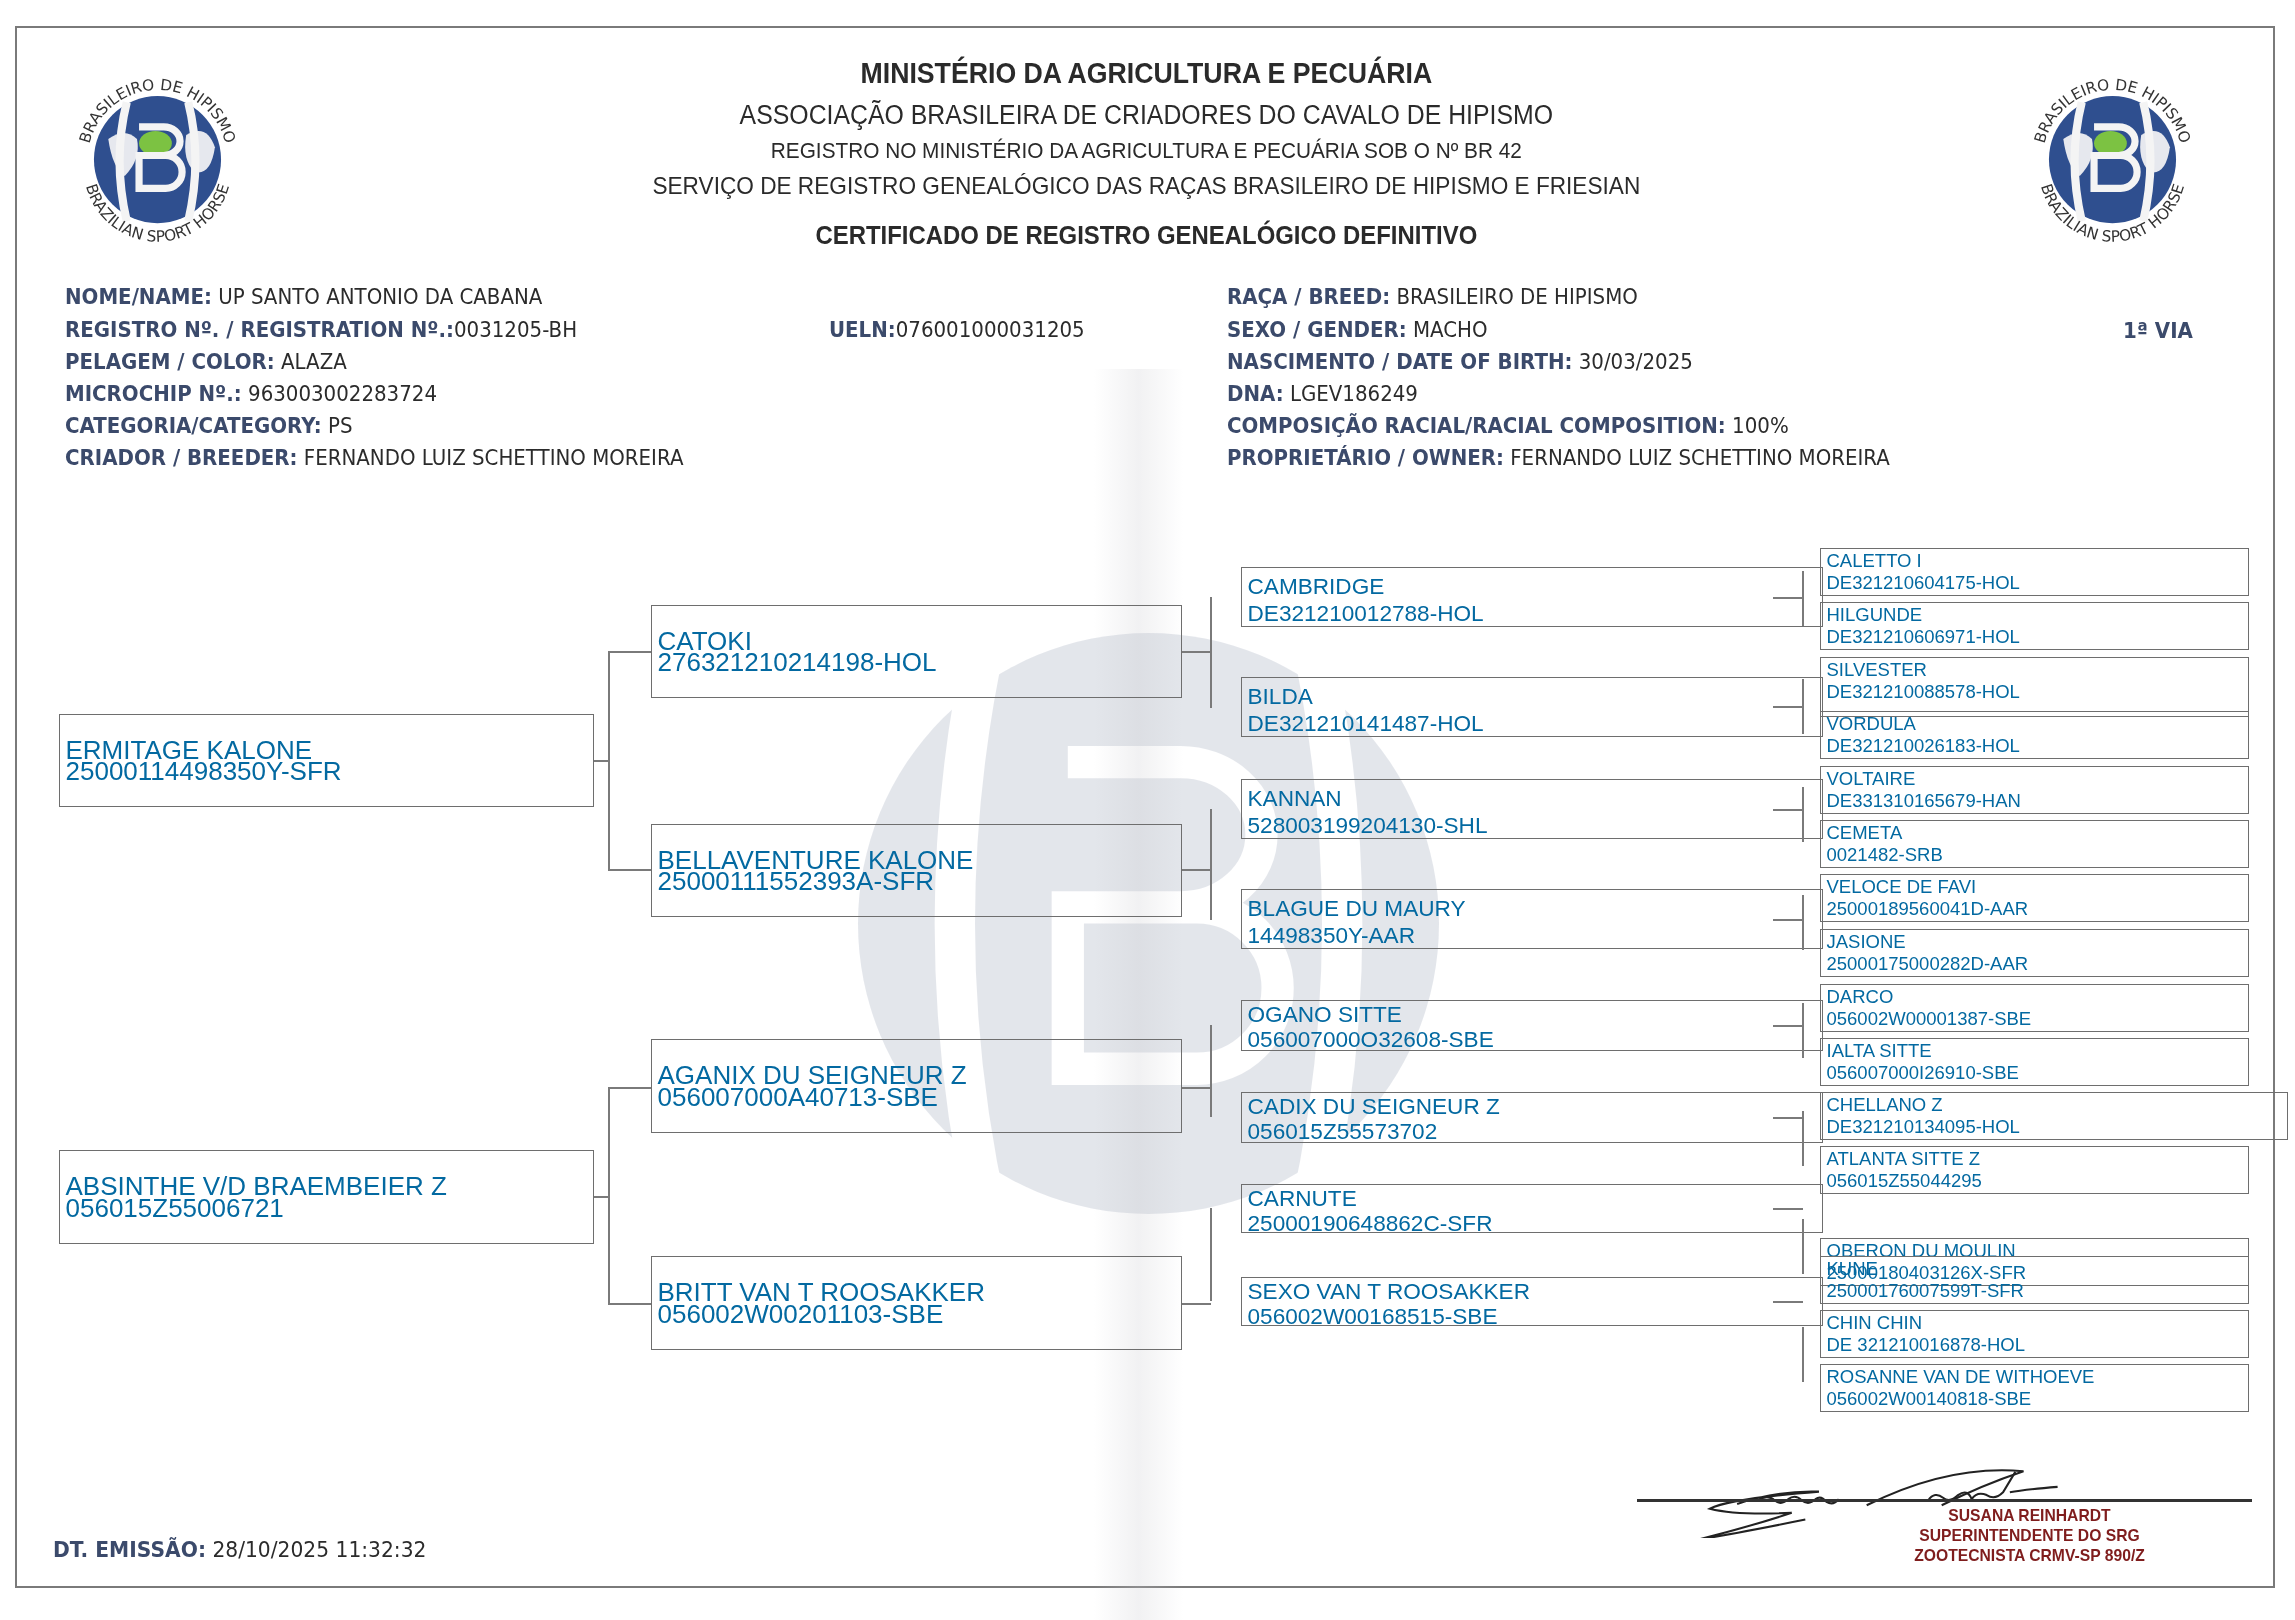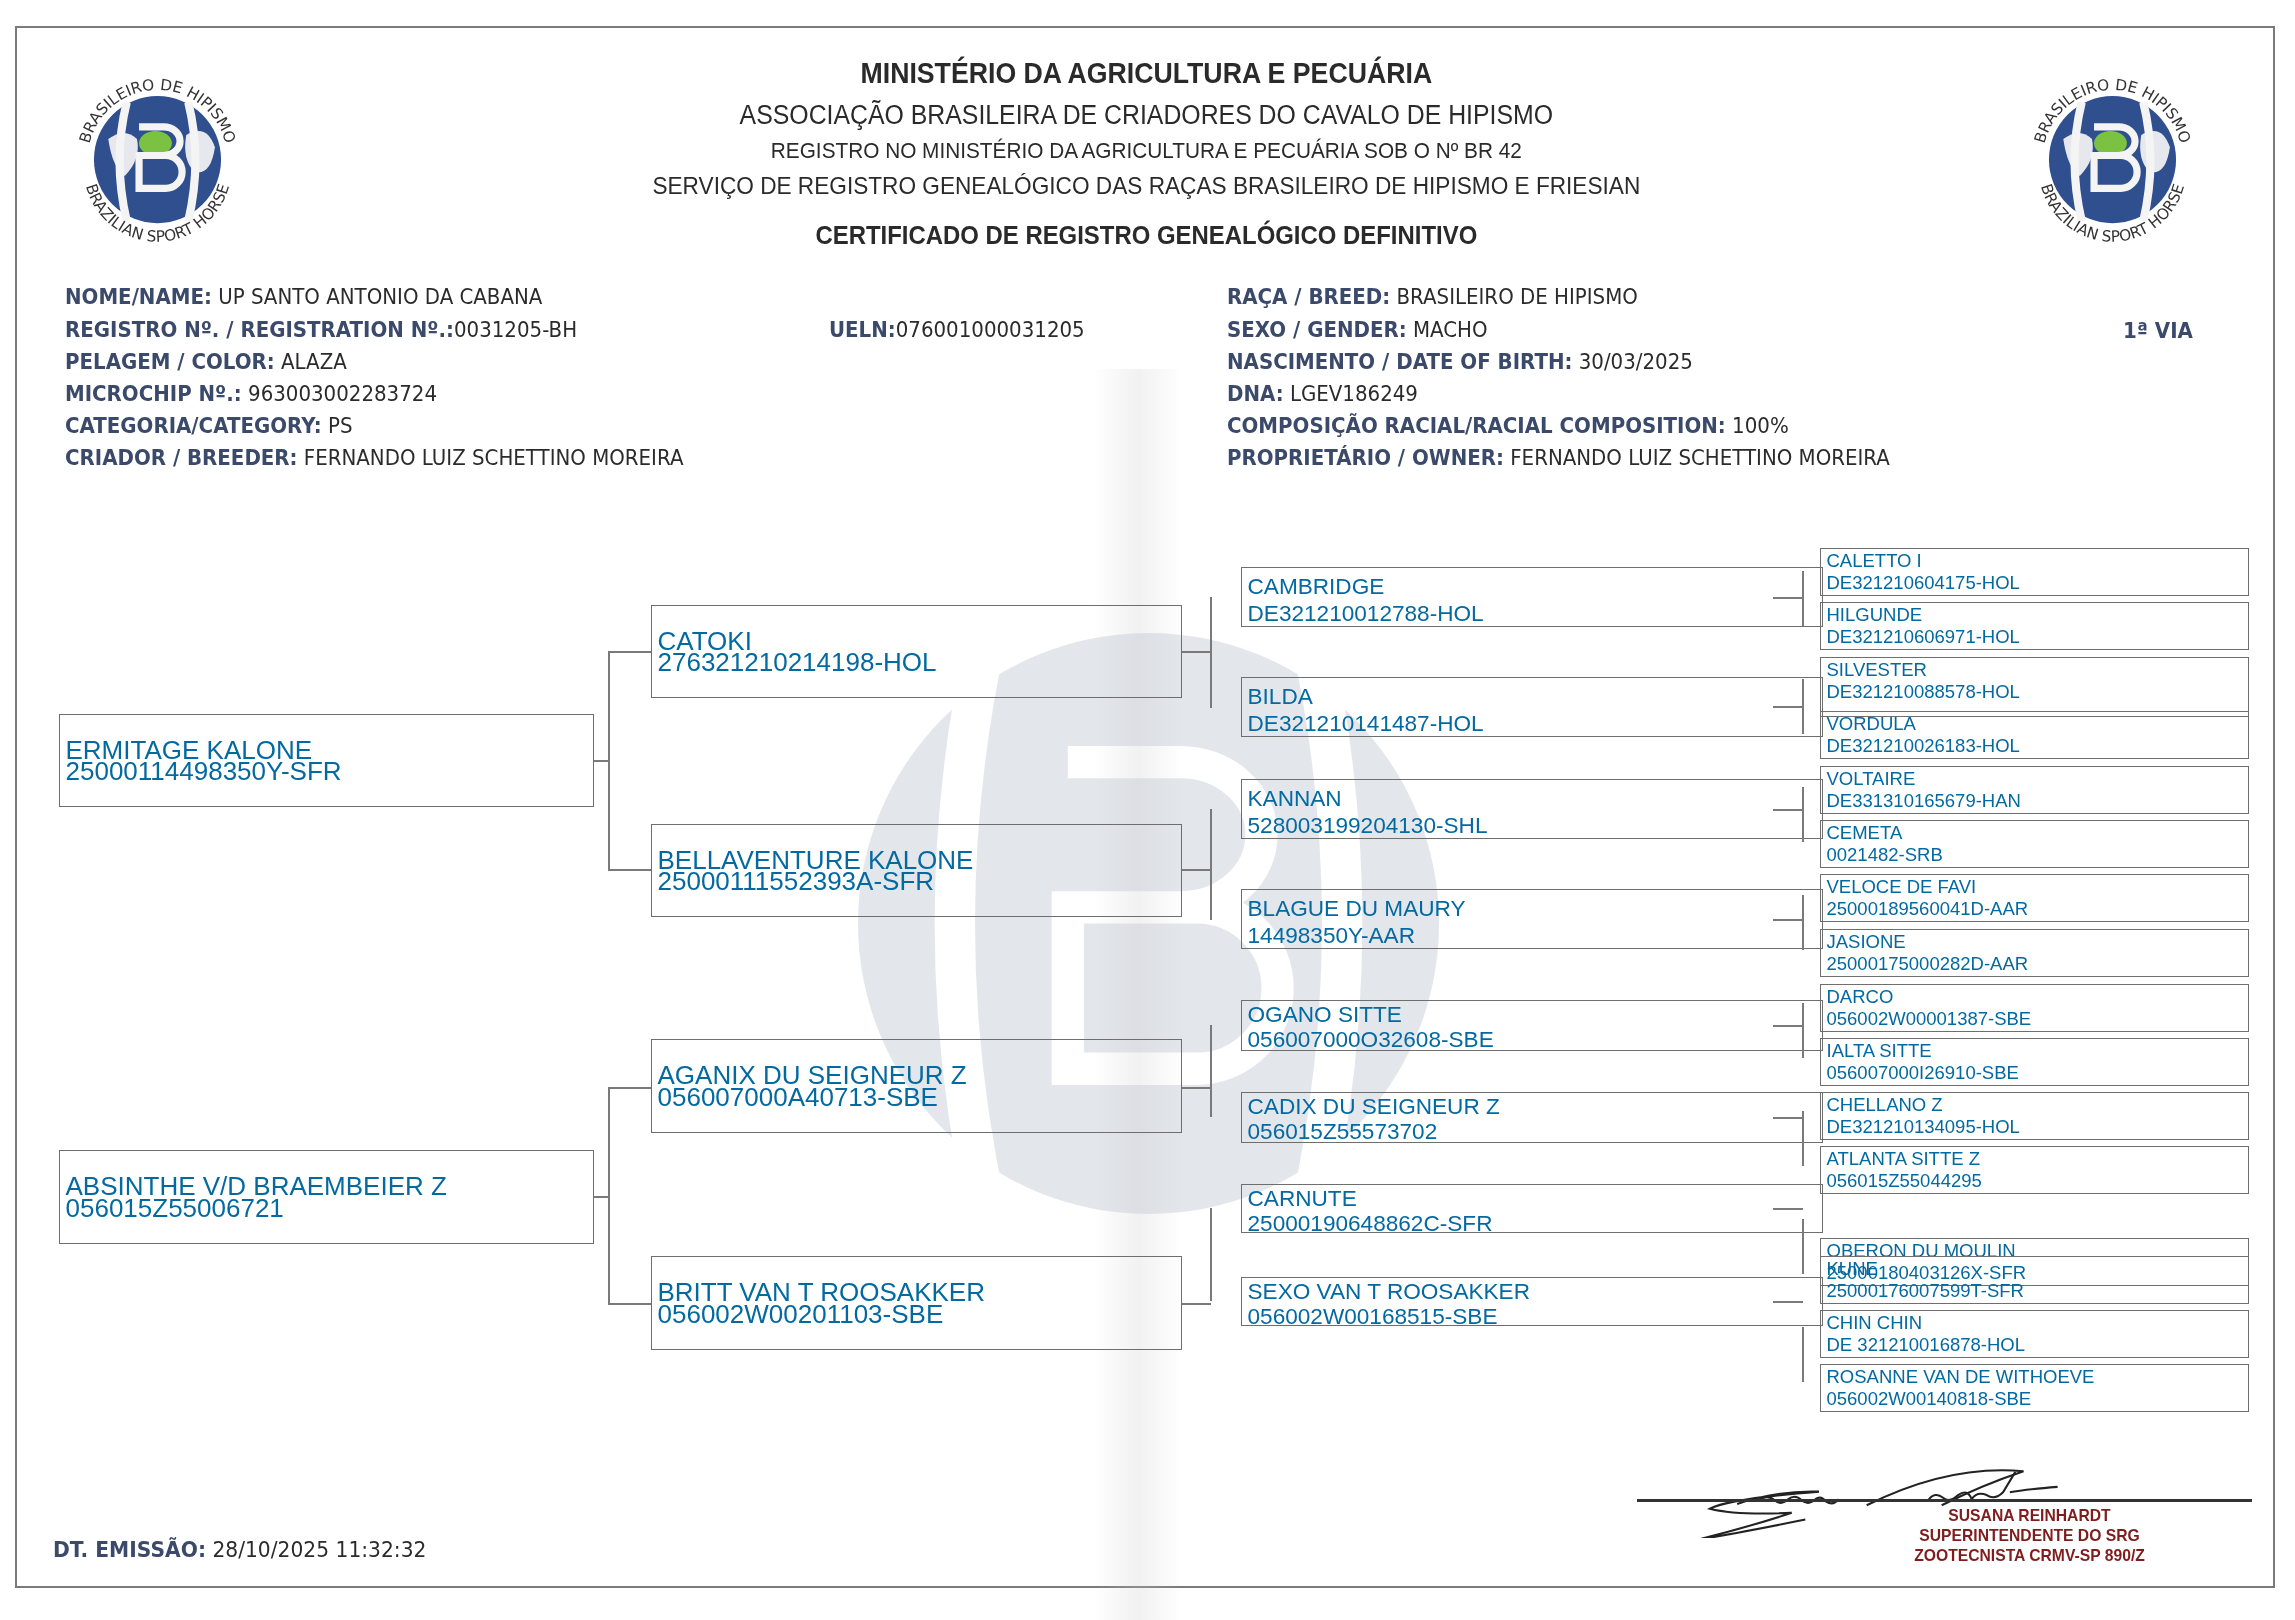--- a/index.html
+++ b/index.html
@@ -234,21 +234,21 @@
       <div class="rg">25000175000282D-AAR</div>
     </div>
     <div class="box sm" style="left: 1820px; top: 984px; width: 429px; height: 48px;">
       <div class="nm">DARCO</div>
       <div class="rg">056002W00001387-SBE</div>
     </div>
     <div class="box sm" style="left: 1820px; top: 1038px; width: 429px; height: 48px;">
       <div class="nm">IALTA SITTE</div>
       <div class="rg">056007000I26910-SBE</div>
     </div>
-    <div class="box sm" style="left: 1820px; top: 1092px; width: 429px; height: 48px;">
+    <div class="box sm" style="left: 1820px; top: 1092px; width: 468px; height: 48px;">
       <div class="nm">CHELLANO Z</div>
       <div class="rg">DE321210134095-HOL</div>
     </div>
     <div class="box sm" style="left: 1820px; top: 1146px; width: 429px; height: 48px;">
       <div class="nm">ATLANTA SITTE Z</div>
       <div class="rg">056015Z55044295</div>
     </div>
     <div class="box sm" style="left: 1820px; top: 1201px; width: 429px; height: 48px; margin-top: 37px;">
       <div class="nm">OBERON DU MOULIN</div>
       <div class="rg">25000180403126X-SFR</div>

